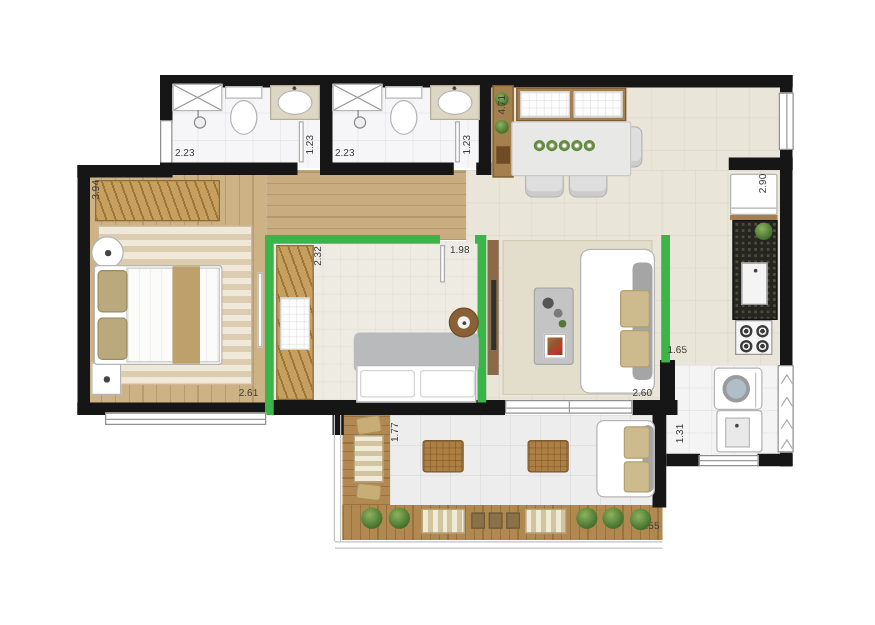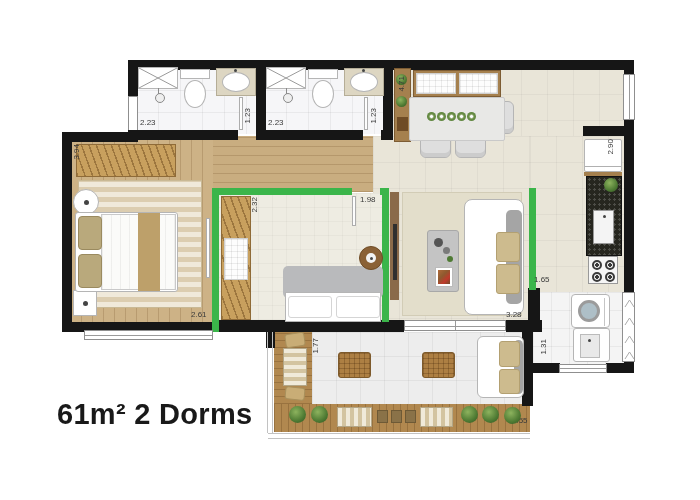--- a/index.html
+++ b/index.html
@@ -250,19 +250,18 @@
   <div class="a vdim" style="left:244px;top:108px">1.23</div>
   <div class="a dim" style="left:268px;top:119px">2.23</div>
   <div class="a vdim" style="left:370px;top:108px">1.23</div>
   <div class="a vdim" style="left:73px;top:144px">3.94</div>
   <div class="a dim" style="left:191px;top:311px">2.61</div>
   <div class="a vdim" style="left:251px;top:197px">2.32</div>
   <div class="a dim" style="left:360px;top:196px">1.98</div>
   <div class="a vdim" style="left:398px;top:76px">4.71</div>
   <div class="a vdim" style="left:607px;top:139px">2.90</div>
   <div class="a dim" style="left:534px;top:276px">1.65</div>
-  <div class="a dim" style="left:506px;top:311px">3.28</div>
+  <div class="a dim" style="left:506px;top:311px">2.60</div>
   <div class="a vdim" style="left:540px;top:339px">1.31</div>
   <div class="a vdim" style="left:312px;top:338px">1.77</div>
 
-  <div class="a title" style="left:57px;top:398px">61m² 2 Dorms</div>
 
 </div>
 
 </body></html>

